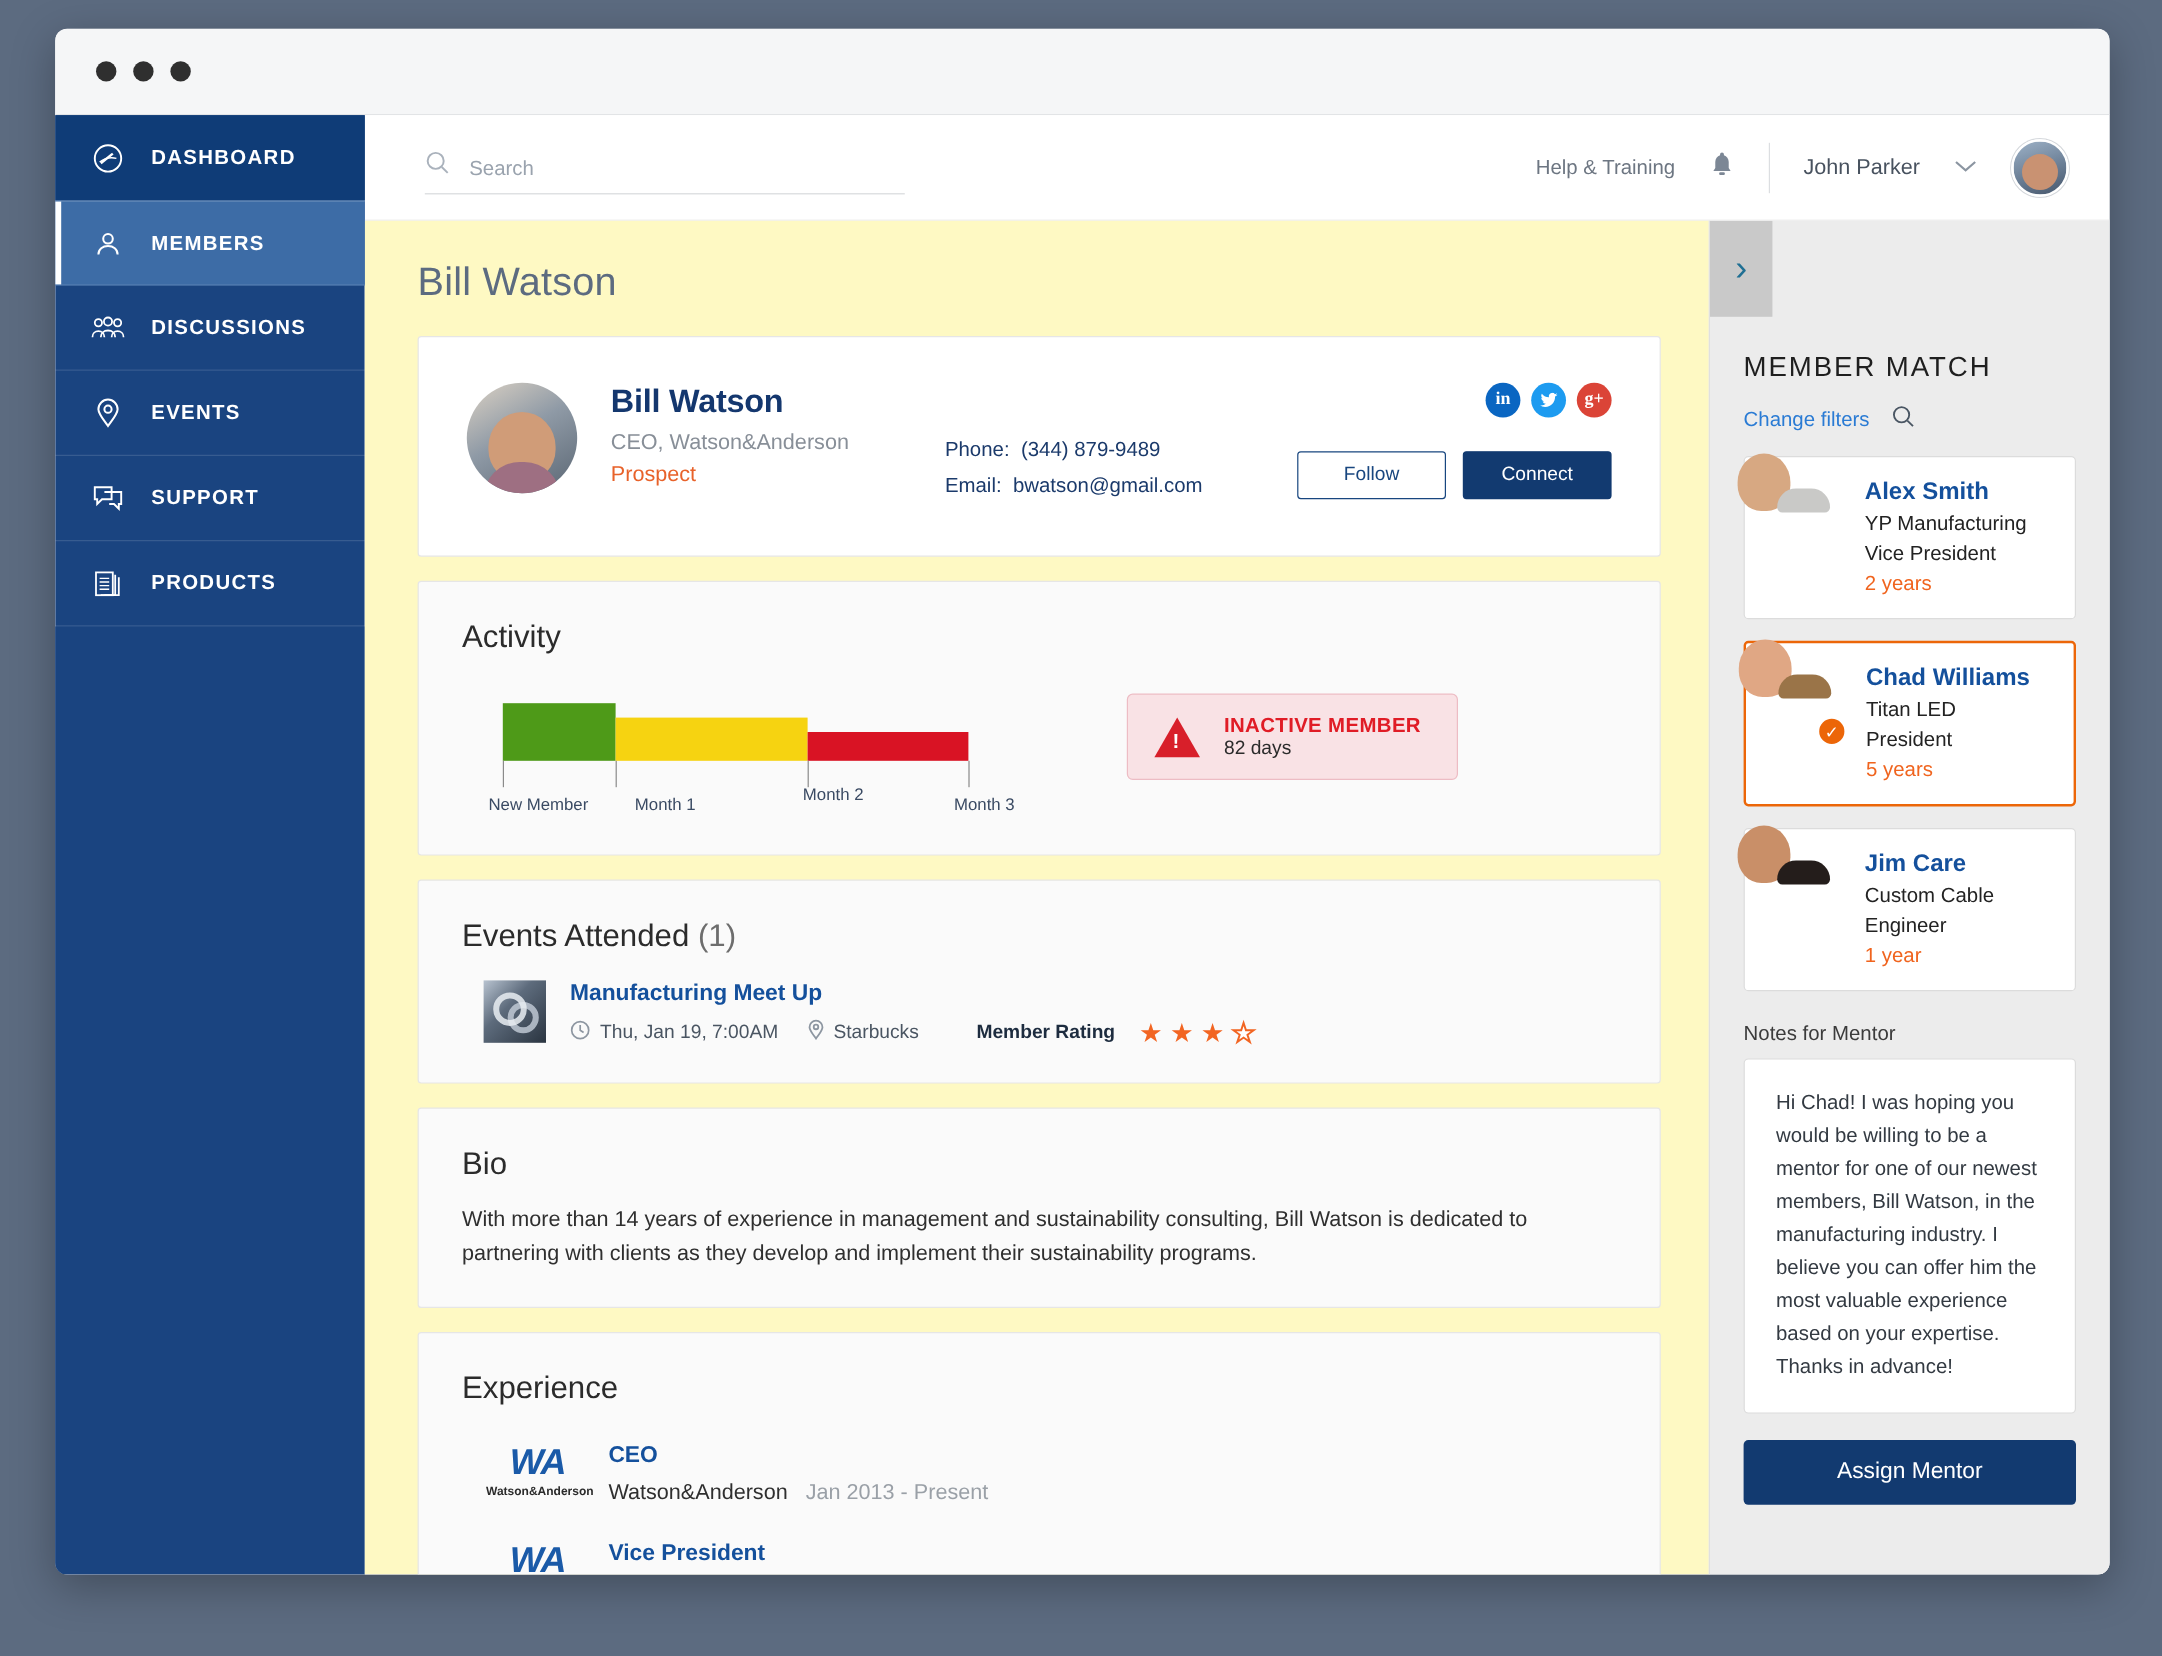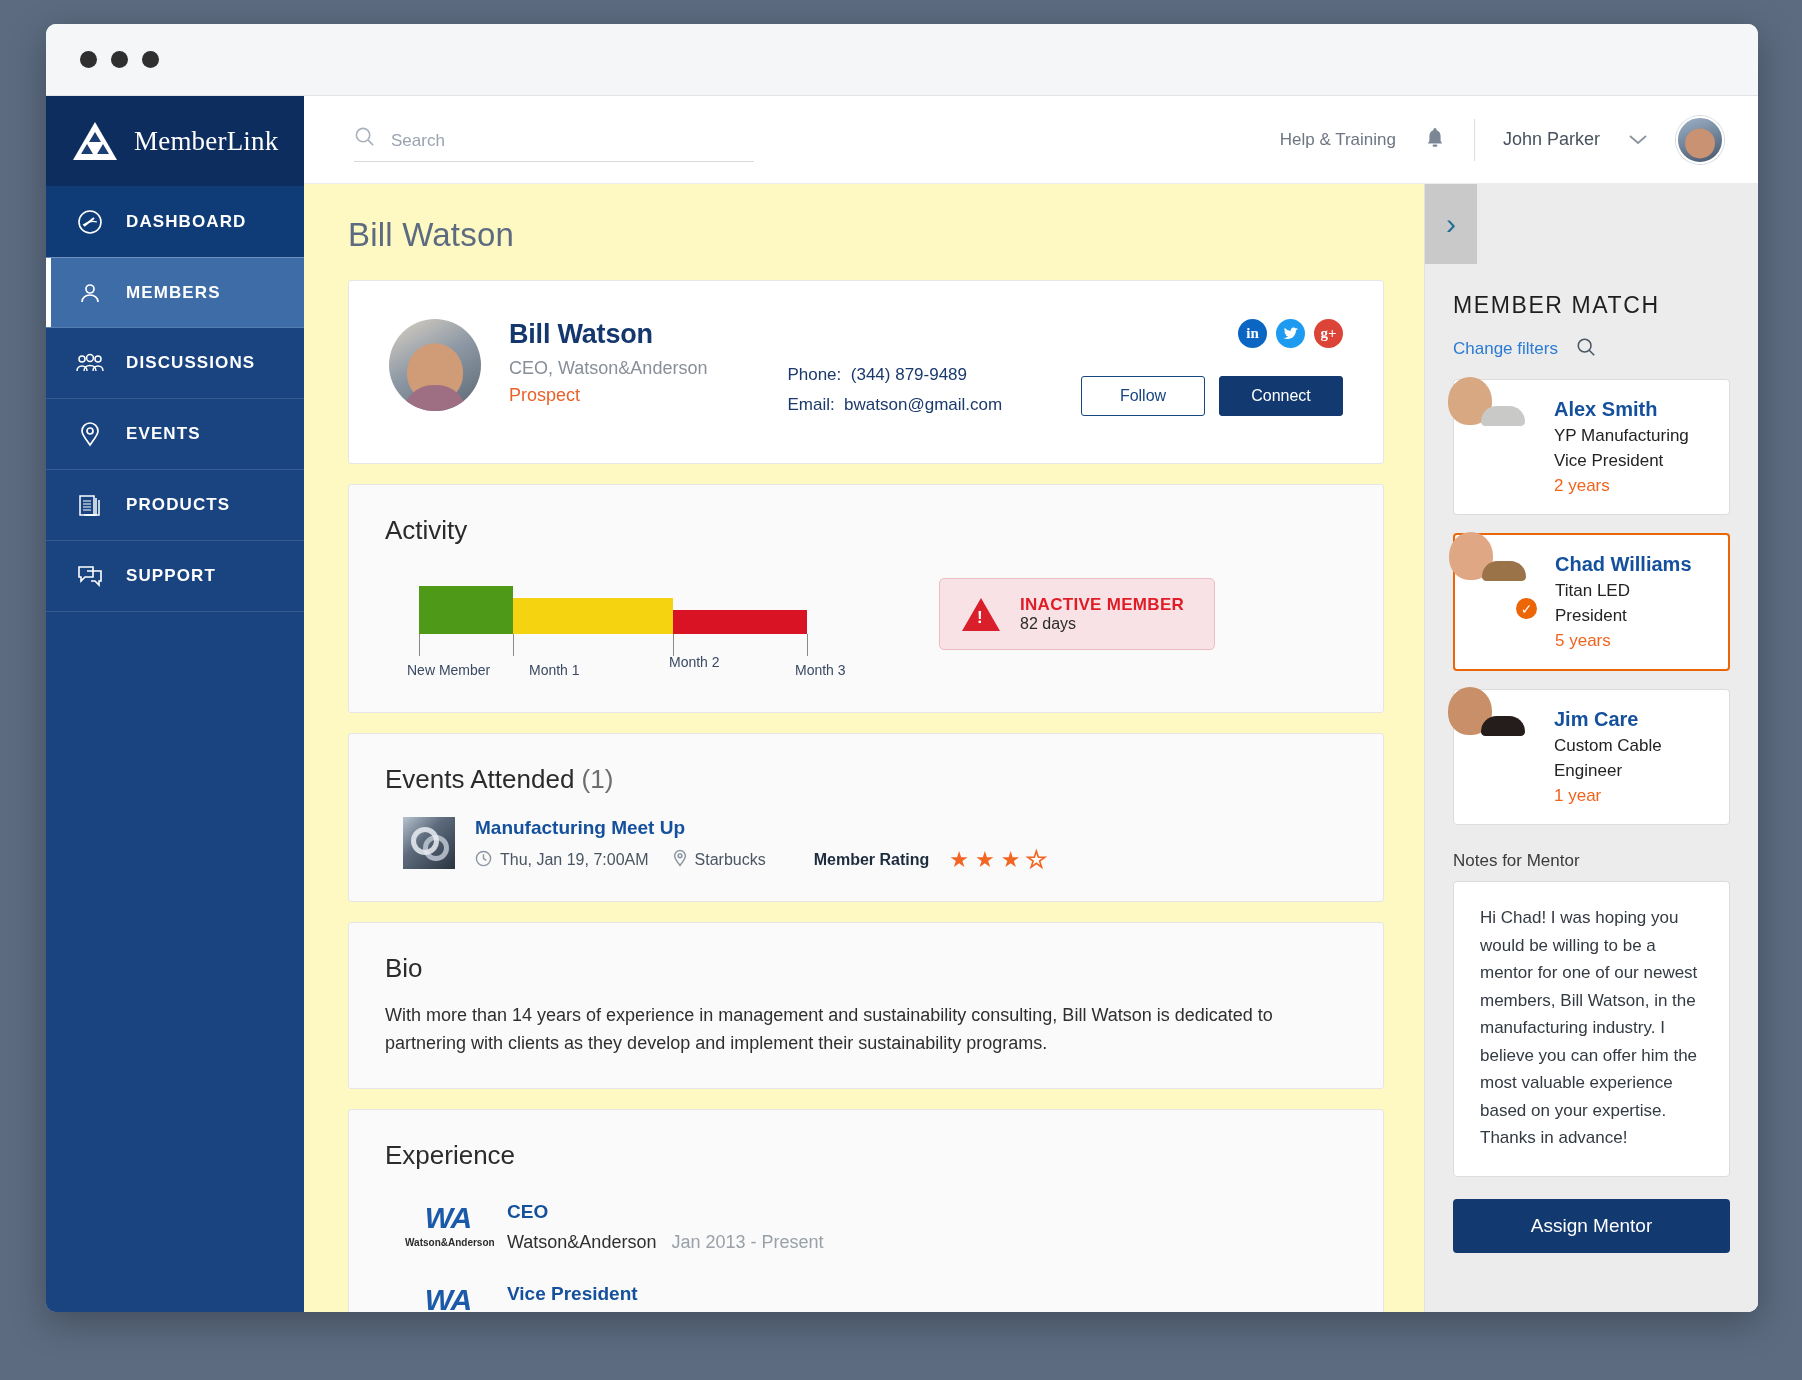--- a/index.html
+++ b/index.html
@@ -339,31 +339,20 @@
     <div class="dots">
       <span class="dot"></span>
       <span class="dot"></span>
       <span class="dot"></span>
     </div>
   </div>
 
   <div class="body-row">
 
     <div class="sidebar">
-      <div class="brand">
-        <span class="brand-logo">
-          <svg viewBox="0 0 46 42" width="46" height="42">
-            <polygon points="23,2 45,40 1,40" fill="#ffffff"></polygon>
-            <polygon points="23,12 29,22 17,22" fill="#1b3f75"></polygon>
-            <polygon points="15,24 21,34 9,34" fill="#1b3f75"></polygon>
-            <polygon points="31,24 37,34 25,34" fill="#1b3f75"></polygon>
-          </svg>
-        </span>
-        <span class="brand-name">MemberLink</span>
-      </div>
 
       <div class="nav-item dash">
         <span class="ico">
           <svg viewBox="0 0 26 26" width="26" height="26" fill="none" stroke="#fff" stroke-width="1.6">
             <circle cx="13" cy="13" r="11"></circle>
             <path d="M7 17 L17 9" stroke-width="2"></path>
             <path d="M6 16 q7 -5 14 -3" stroke-width="1.2"></path>
           </svg>
         </span>
         <span>DASHBOARD</span>
@@ -398,38 +387,38 @@
           <svg viewBox="0 0 22 26" width="22" height="26" fill="none" stroke="#fff" stroke-width="1.7">
             <path d="M11 24c5-7 8-10.3 8-14a8 8 0 10-16 0c0 3.7 3 7 8 14z"></path>
             <circle cx="11" cy="10" r="3"></circle>
           </svg>
         </span>
         <span>EVENTS</span>
       </div>
 
       <div class="nav-item">
         <span class="ico">
+          <svg viewBox="0 0 26 24" width="26" height="24" fill="none" stroke="#fff" stroke-width="1.6">
+            <path d="M2 3h14v10H8l-4 4v-4H2z"></path>
+            <path d="M10 7h14v10h-2v4l-4-4h-4"></path>
+          </svg>
+        </span>
+        <span>SUPPORT</span>
+      </div>
+
+      <div class="nav-item">
+        <span class="ico">
           <svg viewBox="0 0 24 26" width="24" height="26" fill="none" stroke="#fff" stroke-width="1.5">
             <rect x="2" y="4" width="14" height="19"></rect>
             <path d="M18 6v17H6"></path>
                 <path d="M21 8v15H9"></path>
             <path d="M5 9h8M5 12h8M5 15h8M5 18h8" stroke-width="1.2"></path>
           </svg>
         </span>
         <span>PRODUCTS</span>
-      </div>
-
-      <div class="nav-item">
-        <span class="ico">
-          <svg viewBox="0 0 26 24" width="26" height="24" fill="none" stroke="#fff" stroke-width="1.6">
-            <path d="M2 3h14v10H8l-4 4v-4H2z"></path>
-            <path d="M10 7h14v10h-2v4l-4-4h-4"></path>
-          </svg>
-        </span>
-        <span>SUPPORT</span>
       </div>
 
       <div class="sidebar-fill"></div>
     </div>
 
     <div class="main-col">
 
       <div class="topbar">
         <div class="search-wrap">
           <span>

